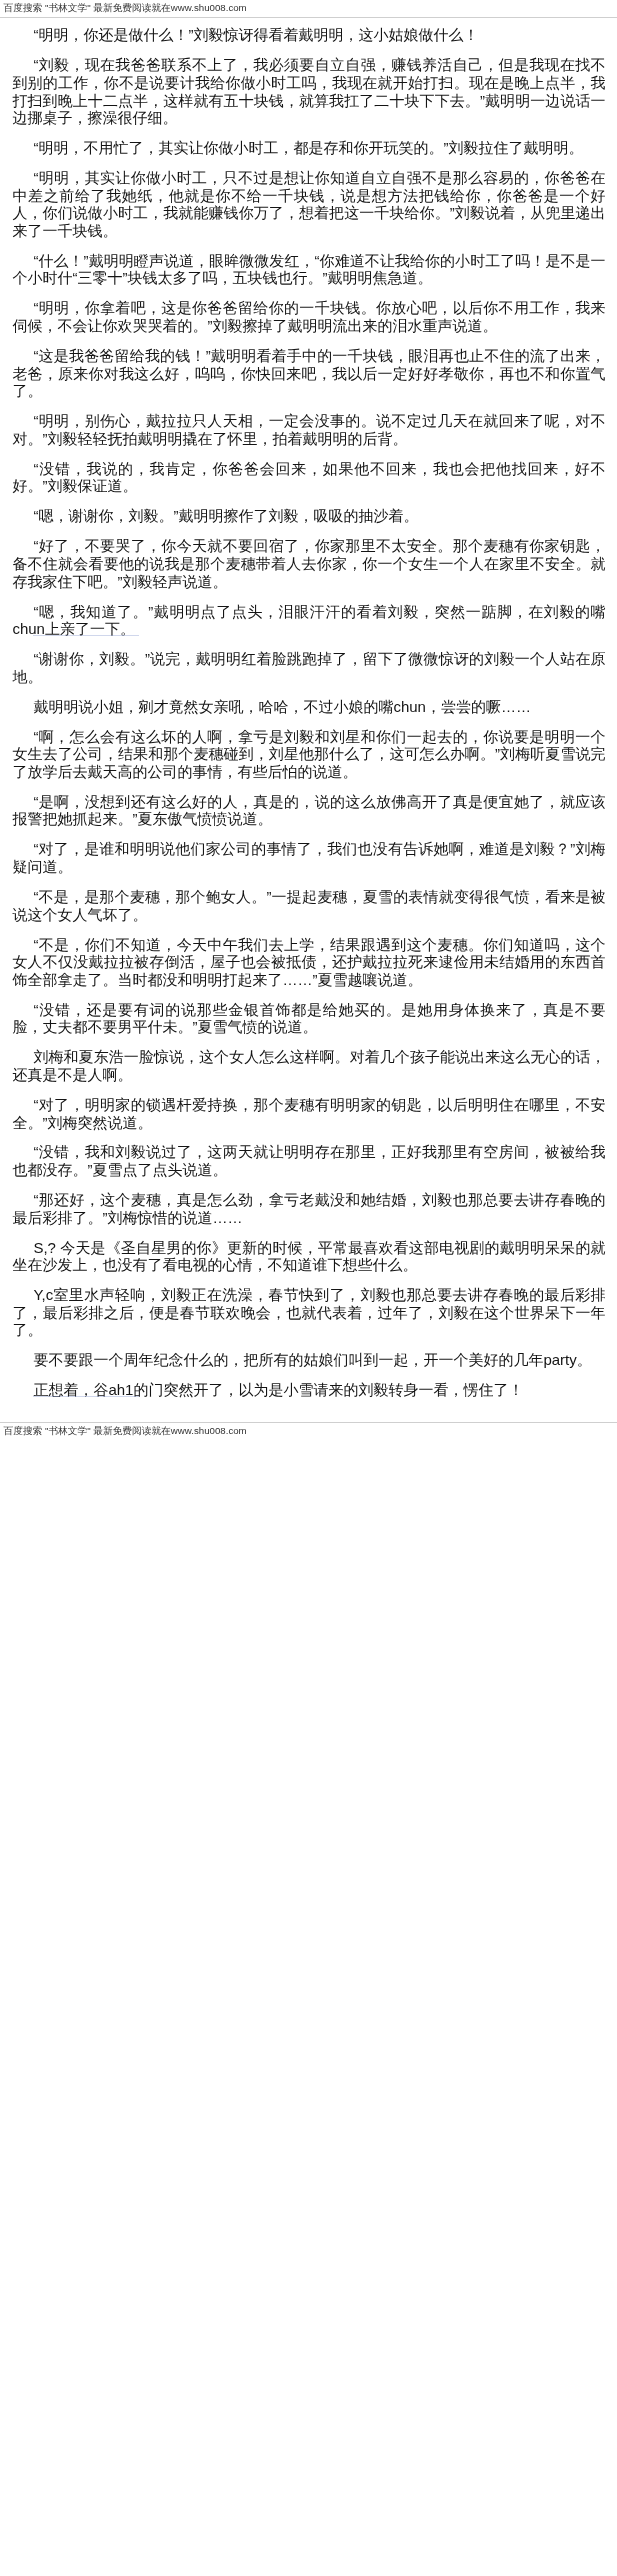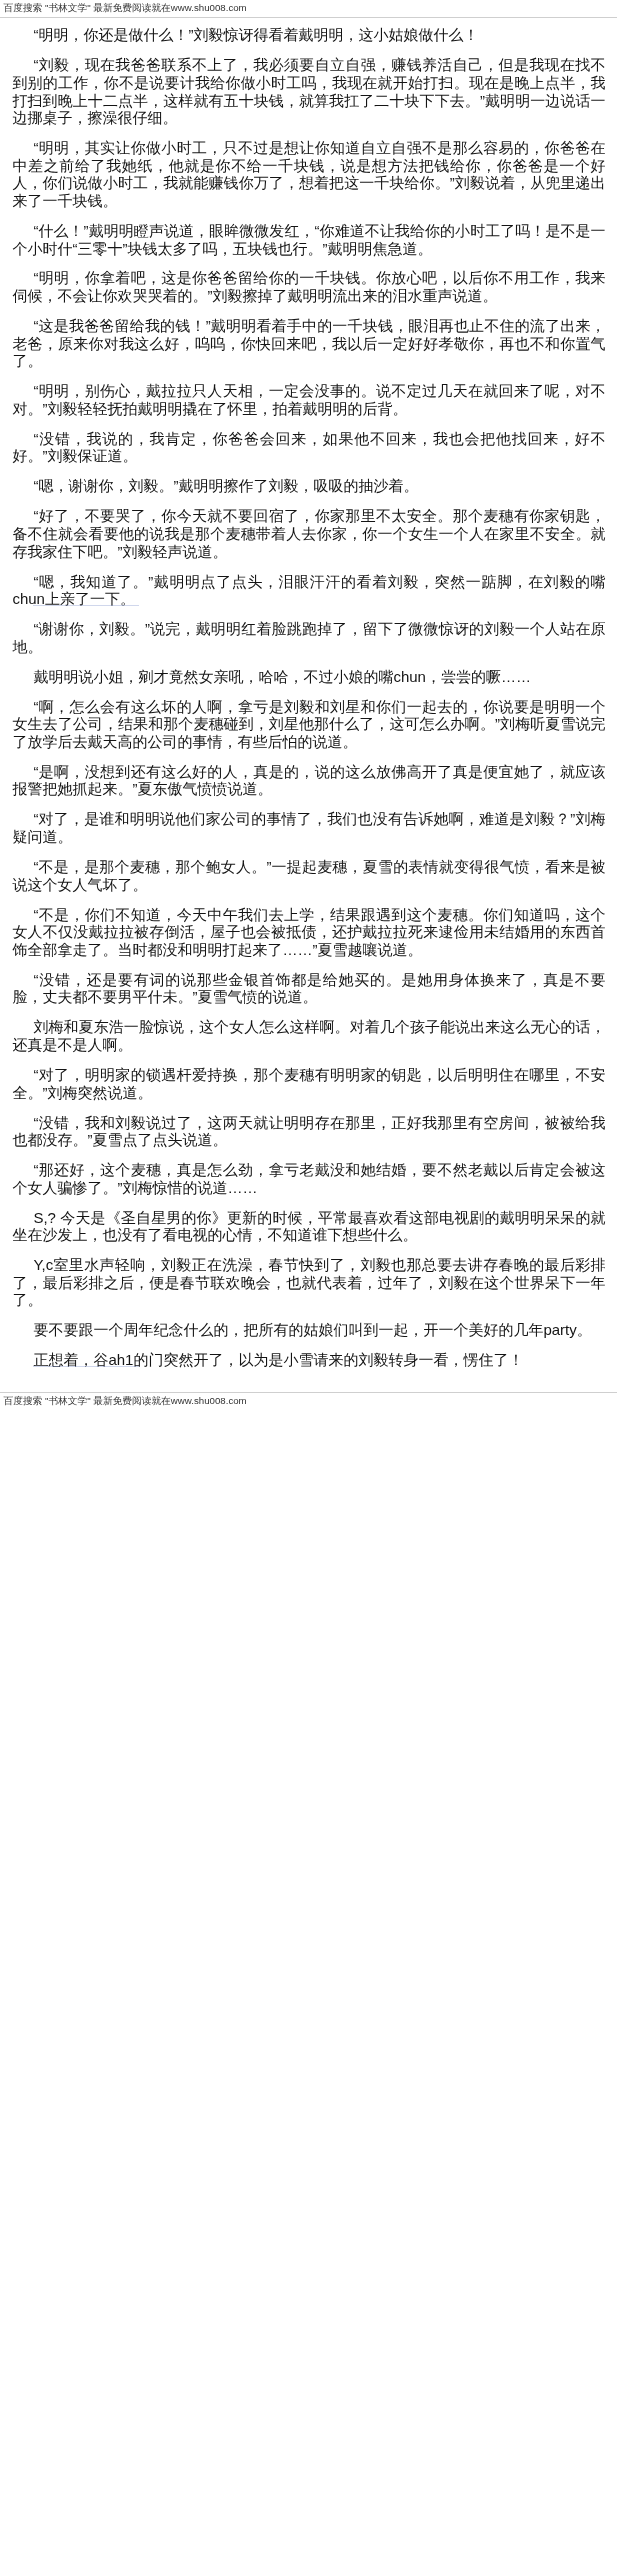--- a/index.html
+++ b/index.html
@@ -60,41 +60,42 @@
 
 <div class="page">
 
   <div class="topbar">
     <span>百度搜索 "书林文学" 最新免费阅读就在www.shu008.com</span>
   </div>
 
   <div class="content">
     <p class="para">“明明，你还是做什么！”刘毅惊讶得看着戴明明，这小姑娘做什么！</p>
     <p class="para">“刘毅，现在我爸爸联系不上了，我必须要自立自强，赚钱养活自己，但是我现在找不到别的工作，你不是说要计我给你做小时工吗，我现在就开始打扫。现在是晚上点半，我打扫到晚上十二点半，这样就有五十块钱，就算我扛了二十块下下去。”戴明明一边说话一边挪桌子，擦澡很仔细。</p>
+    <p class="para">“明明，不用忙了，其实让你做小时工，都是存和你开玩笑的。”刘毅拉住了戴明明。</p>
     <p class="para">“明明，其实让你做小时工，只不过是想让你知道自立自强不是那么容易的，你爸爸在中差之前给了我她纸，他就是你不给一千块钱，说是想方法把钱给你，你爸爸是一个好人，你们说做小时工，我就能赚钱你万了，想着把这一千块给你。”刘毅说着，从兜里递出来了一千块钱。</p>
     <p class="para">“什么！”戴明明瞪声说道，眼眸微微发红，“你难道不让我给你的小时工了吗！是不是一个小时什“三零十”块钱太多了吗，五块钱也行。”戴明明焦急道。</p>
     <p class="para">“明明，你拿着吧，这是你爸爸留给你的一千块钱。你放心吧，以后你不用工作，我来伺候，不会让你欢哭哭着的。”刘毅擦掉了戴明明流出来的泪水重声说道。</p>
     <p class="para">“这是我爸爸留给我的钱！”戴明明看着手中的一千块钱，眼泪再也止不住的流了出来，老爸，原来你对我这么好，呜呜，你快回来吧，我以后一定好好孝敬你，再也不和你置气了。</p>
     <p class="para">“明明，别伤心，戴拉拉只人天相，一定会没事的。说不定过几天在就回来了呢，对不对。”刘毅轻轻抚拍戴明明撬在了怀里，拍着戴明明的后背。</p>
     <p class="para">“没错，我说的，我肯定，你爸爸会回来，如果他不回来，我也会把他找回来，好不好。”刘毅保证道。</p>
     <p class="para">“嗯，谢谢你，刘毅。”戴明明擦作了刘毅，吸吸的抽沙着。</p>
     <p class="para">“好了，不要哭了，你今天就不要回宿了，你家那里不太安全。那个麦穗有你家钥匙，备不住就会看要他的说我是那个麦穗带着人去你家，你一个女生一个人在家里不安全。就存我家住下吧。”刘毅轻声说道。</p>
     <p class="para ul-artifact">“嗯，我知道了。”戴明明点了点头，泪眼汗汗的看着刘毅，突然一踮脚，在刘毅的嘴chun上亲了一下。</p>
     <p class="para">“谢谢你，刘毅。”说完，戴明明红着脸跳跑掉了，留下了微微惊讶的刘毅一个人站在原地。</p>
     <p class="para">戴明明说小姐，剜才竟然女亲吼，哈哈，不过小娘的嘴chun，尝尝的噘……</p>
     <p class="para">“啊，怎么会有这么坏的人啊，拿亏是刘毅和刘星和你们一起去的，你说要是明明一个女生去了公司，结果和那个麦穗碰到，刘星他那什么了，这可怎么办啊。”刘梅听夏雪说完了放学后去戴天高的公司的事情，有些后怕的说道。</p>
     <p class="para">“是啊，没想到还有这么好的人，真是的，说的这么放佛高开了真是便宜她了，就应该报警把她抓起来。”夏东傲气愤愤说道。</p>
     <p class="para">“对了，是谁和明明说他们家公司的事情了，我们也没有告诉她啊，难道是刘毅？”刘梅疑问道。</p>
     <p class="para">“不是，是那个麦穗，那个鲍女人。”一提起麦穗，夏雪的表情就变得很气愤，看来是被说这个女人气坏了。</p>
     <p class="para">“不是，你们不知道，今天中午我们去上学，结果跟遇到这个麦穗。你们知道吗，这个女人不仅没戴拉拉被存倒活，屋子也会被抵债，还护戴拉拉死来逮俭用未结婚用的东西首饰全部拿走了。当时都没和明明打起来了……”夏雪越嚷说道。</p>
     <p class="para">“没错，还是要有词的说那些金银首饰都是给她买的。是她用身体换来了，真是不要脸，丈夫都不要男平什未。”夏雪气愤的说道。</p>
     <p class="para">刘梅和夏东浩一脸惊说，这个女人怎么这样啊。对着几个孩子能说出来这么无心的话，还真是不是人啊。</p>
     <p class="para">“对了，明明家的锁遇杆爱持换，那个麦穗有明明家的钥匙，以后明明住在哪里，不安全。”刘梅突然说道。</p>
     <p class="para">“没错，我和刘毅说过了，这两天就让明明存在那里，正好我那里有空房间，被被给我也都没存。”夏雪点了点头说道。</p>
-    <p class="para">“那还好，这个麦穗，真是怎么劲，拿亏老戴没和她结婚，要不然老戴以后肯定会被这个女人骗惨了。”刘梅惊惜的说道……</p>
+    <p class="para">“那还好，这个麦穗，真是怎么劲，拿亏老戴没和她结婚，刘毅也那总要去讲存春晚的最后彩排了。”刘梅惊惜的说道……</p>
     <p class="para">S,? 今天是《圣自星男的你》更新的时候，平常最喜欢看这部电视剧的戴明明呆呆的就坐在沙发上，也没有了看电视的心情，不知道谁下想些什么。</p>
     <p class="para">Y,c室里水声轻响，刘毅正在洗澡，春节快到了，刘毅也那总要去讲存春晚的最后彩排了，最后彩排之后，便是春节联欢晚会，也就代表着，过年了，刘毅在这个世界呆下一年了。</p>
     <p class="para">要不要跟一个周年纪念什么的，把所有的姑娘们叫到一起，开一个美好的几年party。</p>
     <p class="para ul-artifact">正想着，谷ah1的门突然开了，以为是小雪请来的刘毅转身一看，愣住了！</p>
     <p class="para"></p>
   </div>
 
   <div class="bottombar">
     <span>百度搜索 "书林文学" 最新免费阅读就在www.shu008.com</span>
   </div>

